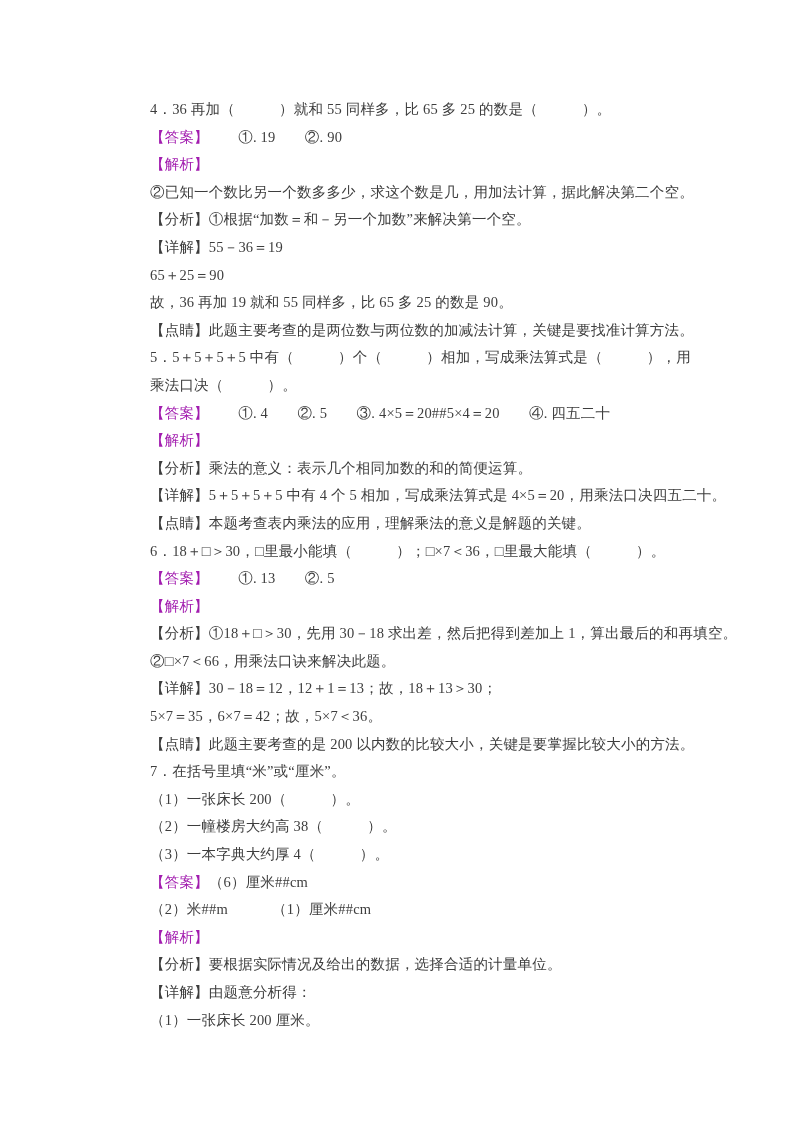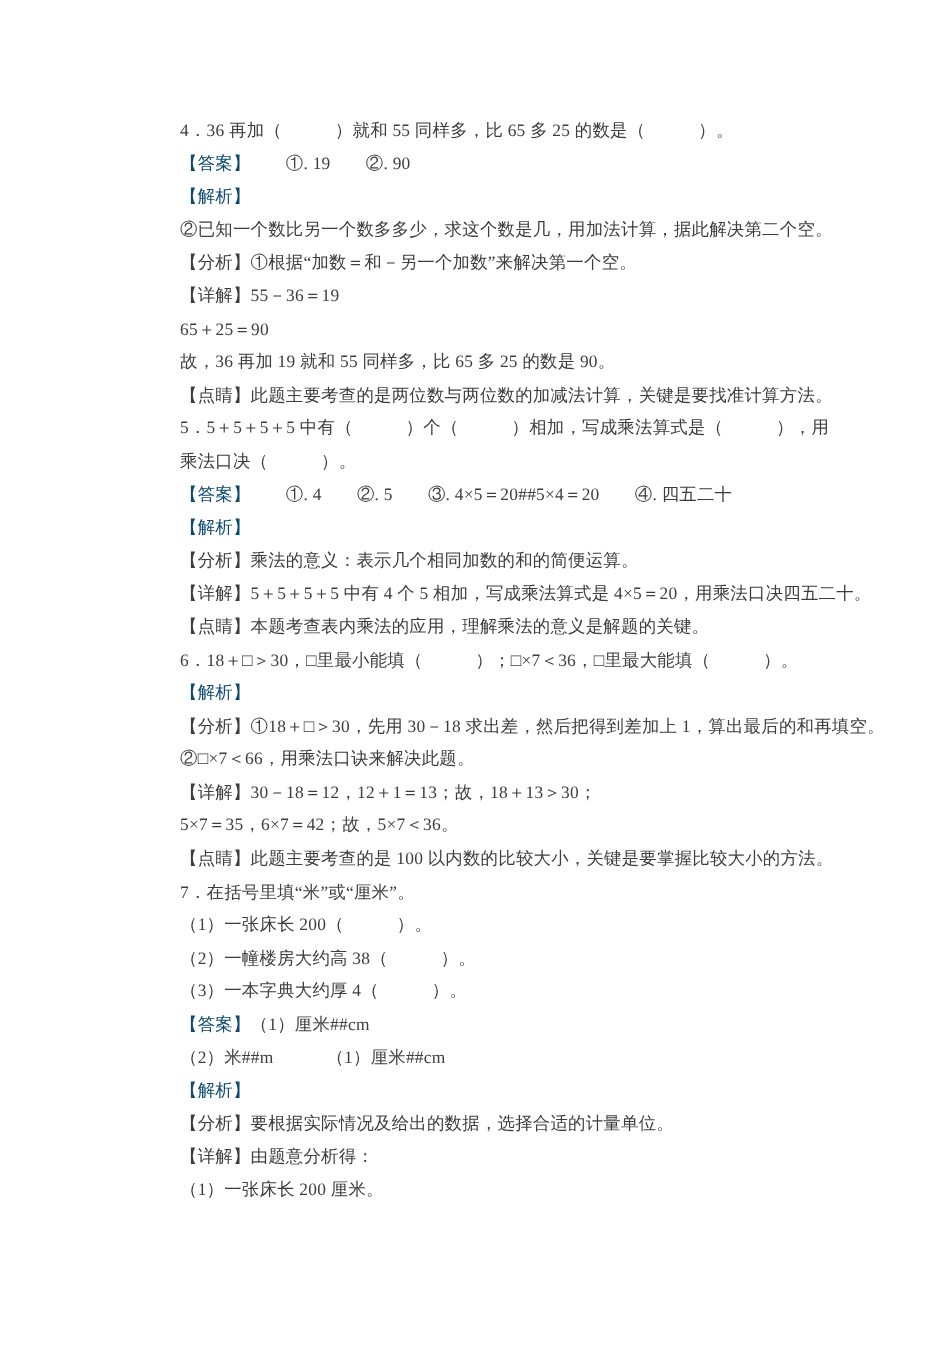--- a/index.html
+++ b/index.html
@@ -24,21 +24,21 @@
   }
   .ln {
     white-space: pre;
     font-size: 14.5px;
     line-height: 27.6px;
     height: 27.6px;
     color: #3d3d3d;
     letter-spacing: 0.2px;
   }
   .lbl {
-    color: #0c4a6e;
+    color: #a21caf;
   }
 </style>
 </head>
 <body>
 
 <div class="page">
   <div class="content">
 
     <section>
       <div class="ln"><span class="txt">4．36 再加（　　　）就和 55 同样多，比 65 多 25 的数是（　　　）。</span></div>
@@ -57,34 +57,35 @@
       <div class="ln"><span class="txt">乘法口决（　　　）。</span></div>
       <div class="ln"><span class="lbl">【答案】</span><span class="txt">　　①. 4　　②. 5　　③. 4×5＝20##5×4＝20　　④. 四五二十</span></div>
       <div class="ln"><span class="lbl">【解析】</span><span class="txt"></span></div>
       <div class="ln"><span class="txt">【分析】乘法的意义：表示几个相同加数的和的简便运算。</span></div>
       <div class="ln"><span class="txt">【详解】5＋5＋5＋5 中有 4 个 5 相加，写成乘法算式是 4×5＝20，用乘法口决四五二十。</span></div>
       <div class="ln"><span class="txt">【点睛】本题考查表内乘法的应用，理解乘法的意义是解题的关键。</span></div>
     </section>
 
     <section>
       <div class="ln"><span class="txt">6．18＋□＞30，□里最小能填（　　　）；□×7＜36，□里最大能填（　　　）。</span></div>
+      <div class="ln"><span class="lbl">【答案】</span><span class="txt">　　①. 13　　②. 5</span></div>
       <div class="ln"><span class="lbl">【解析】</span><span class="txt"></span></div>
       <div class="ln"><span class="txt">【分析】①18＋□＞30，先用 30－18 求出差，然后把得到差加上 1，算出最后的和再填空。</span></div>
       <div class="ln"><span class="txt">②□×7＜66，用乘法口诀来解决此题。</span></div>
       <div class="ln"><span class="txt">【详解】30－18＝12，12＋1＝13；故，18＋13＞30；</span></div>
       <div class="ln"><span class="txt">5×7＝35，6×7＝42；故，5×7＜36。</span></div>
-      <div class="ln"><span class="txt">【点睛】此题主要考查的是 100 以内数的比较大小，关键是要掌握比较大小的方法。</span></div>
+      <div class="ln"><span class="txt">【点睛】此题主要考查的是 200 以内数的比较大小，关键是要掌握比较大小的方法。</span></div>
     </section>
 
     <section>
       <div class="ln"><span class="txt">7．在括号里填“米”或“厘米”。</span></div>
       <div class="ln"><span class="txt">（1）一张床长 200（　　　）。</span></div>
       <div class="ln"><span class="txt">（2）一幢楼房大约高 38（　　　）。</span></div>
       <div class="ln"><span class="txt">（3）一本字典大约厚 4（　　　）。</span></div>
-      <div class="ln"><span class="lbl">【答案】</span><span class="txt">（1）厘米##cm</span></div>
+      <div class="ln"><span class="lbl">【答案】</span><span class="txt">（6）厘米##cm</span></div>
       <div class="ln"><span class="txt">（2）米##m　　　（1）厘米##cm</span></div>
       <div class="ln"><span class="lbl">【解析】</span><span class="txt"></span></div>
       <div class="ln"><span class="txt">【分析】要根据实际情况及给出的数据，选择合适的计量单位。</span></div>
       <div class="ln"><span class="txt">【详解】由题意分析得：</span></div>
       <div class="ln"><span class="txt">（1）一张床长 200 厘米。</span></div>
     </section>
 
   </div>
 </div>
 

